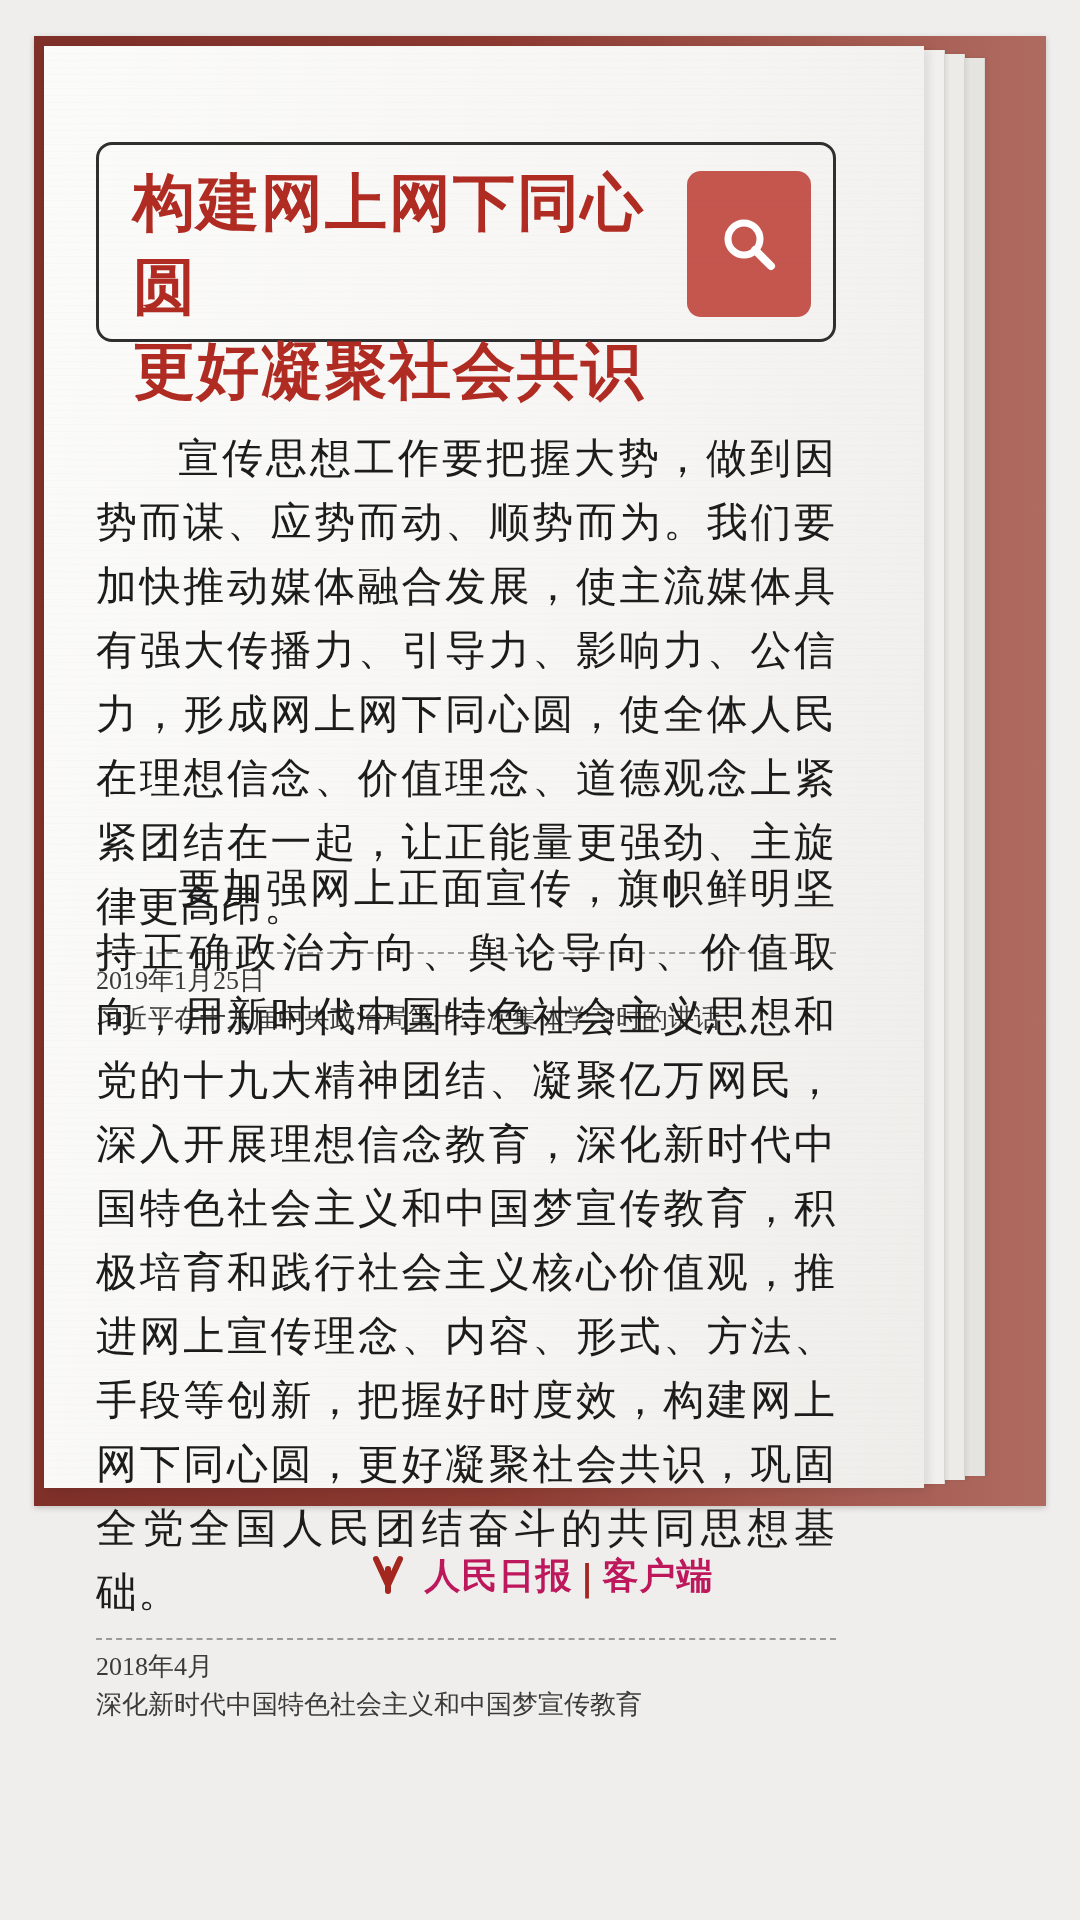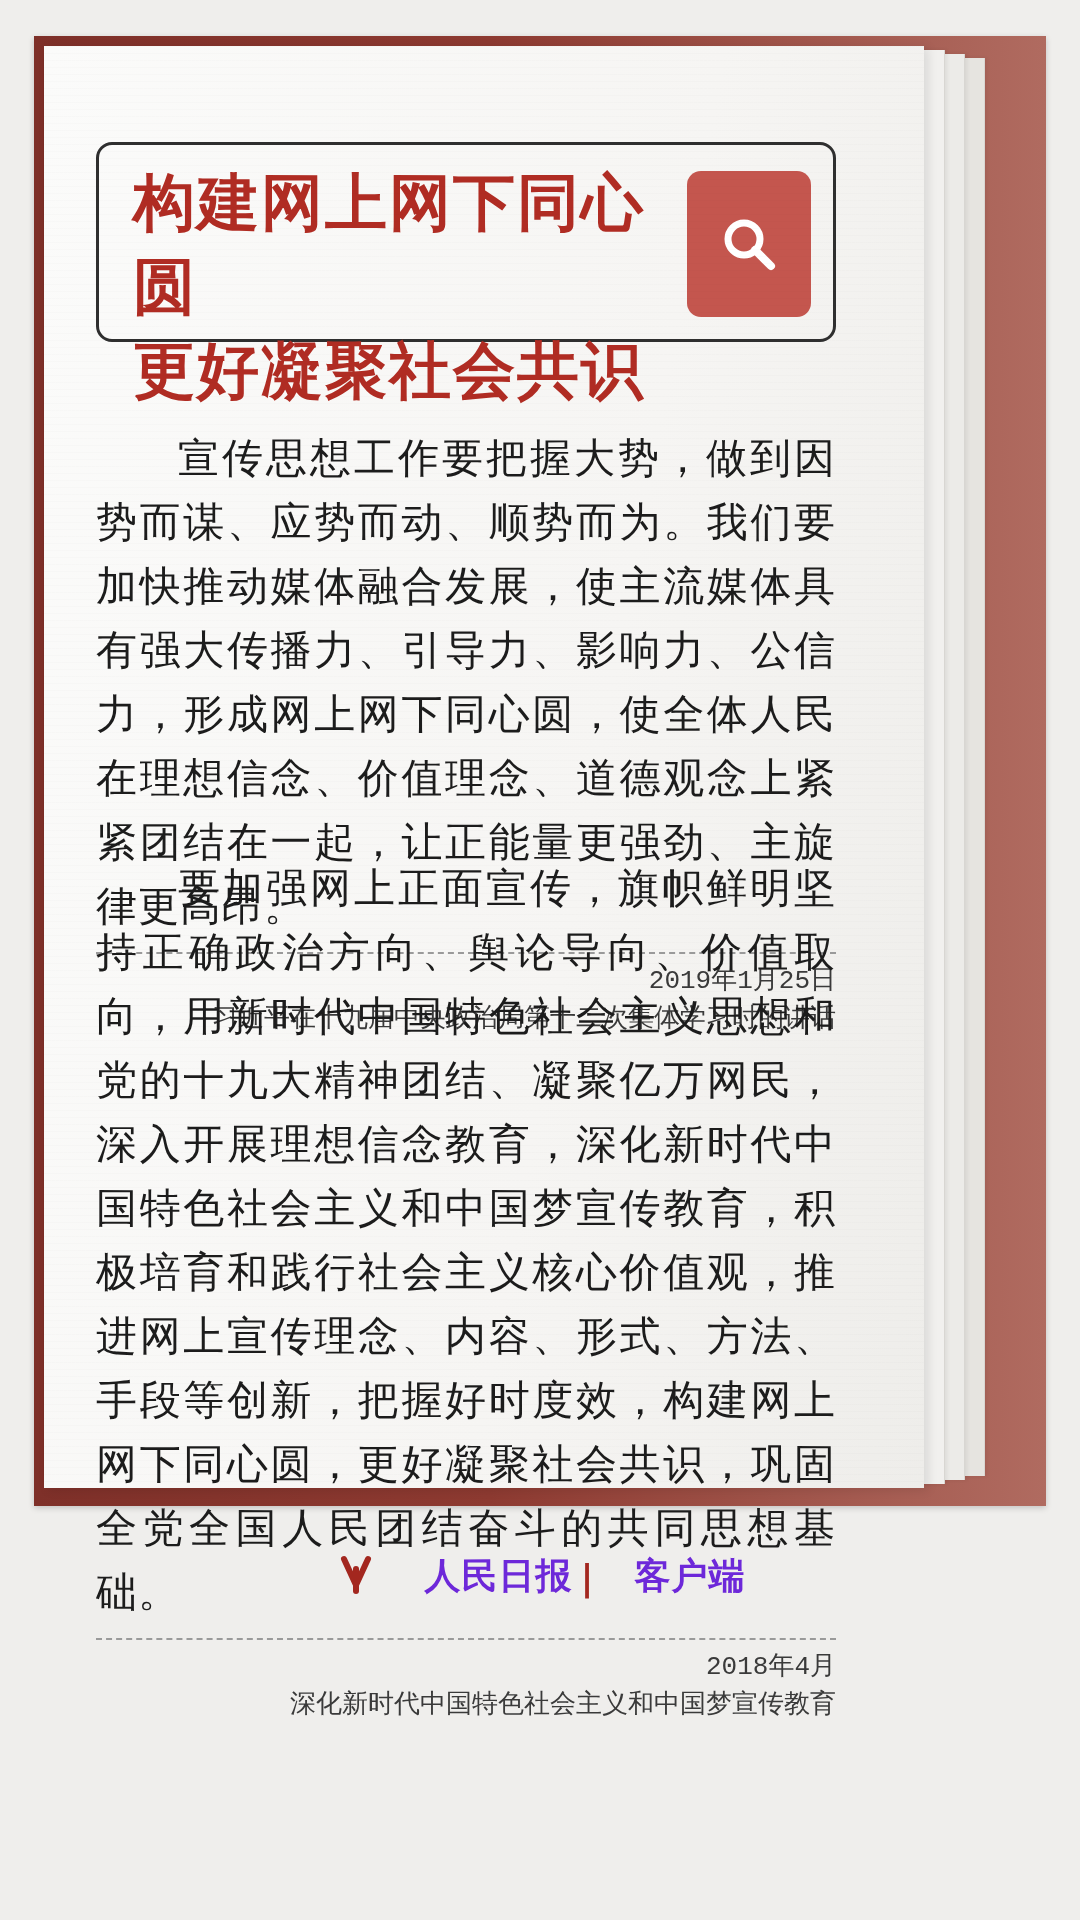--- a/index.html
+++ b/index.html
@@ -139,47 +139,45 @@
   }
 
   .divider {
     margin-top: 14px;
     width: 740px;
     height: 0;
     border-top: 2px dashed #9a9a9a;
   }
 
   .attrib {
-    text-align: right;
     color: #3a3a3a;
-    font-family: Liberation Mono, monospace;
+    font-family: Liberation Serif, serif;
     font-size: 26px;
     line-height: 38px;
     padding-top: 8px;
   }
   .attrib .date { display: block; }
   .attrib .src  { display: block; }
 
   
   .footer {
     position: absolute;
     left: 0;
     top: 1552px;
     width: 1080px;
     text-align: center;
   }
   .brand {
     display: inline-block;
-    color: #6d28d9;
+    color: #be185d;
     font-family: "DejaVu Serif", "Liberation Serif", serif;
     font-weight: bold;
     font-size: 36px;
     letter-spacing: 1px;
     vertical-align: middle;
-    margin-left: 32px;
   }
   .brand-logo {
     display: inline-block;
     vertical-align: middle;
     margin-right: 10px;
   }
   .brand-sep {
     color: #a3271f;
     font-weight: bold;
     margin: 0 4px;

